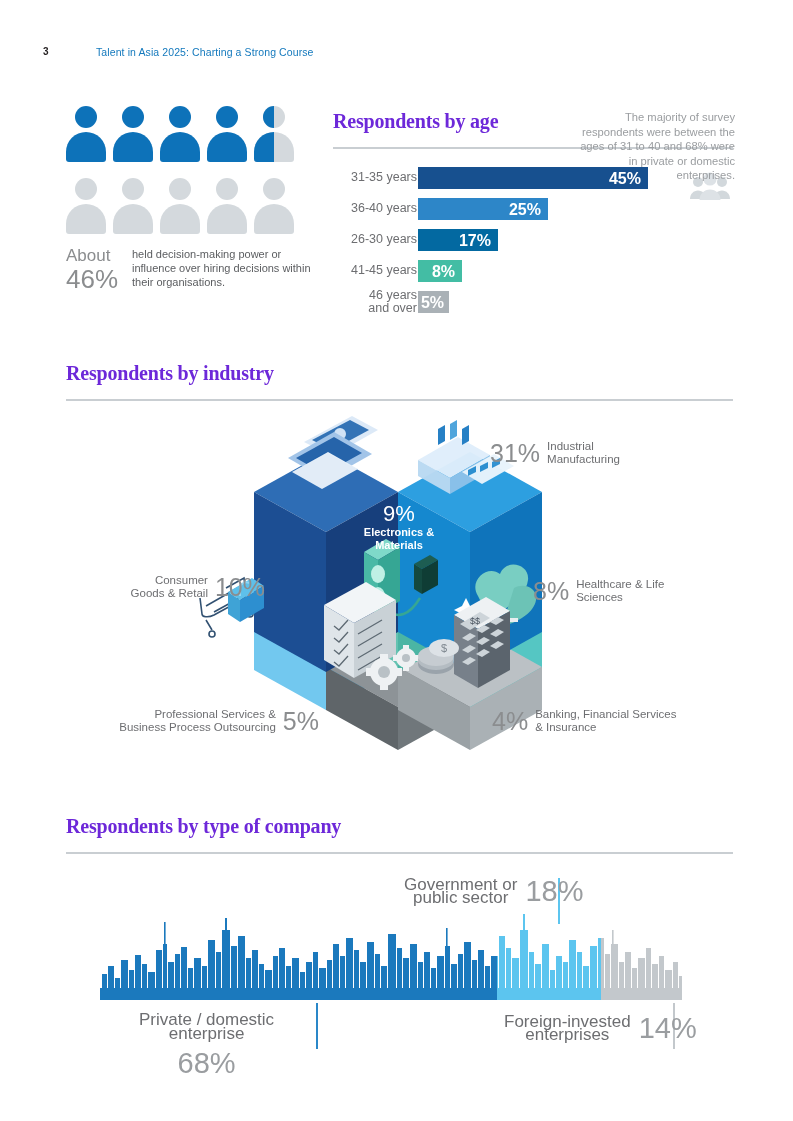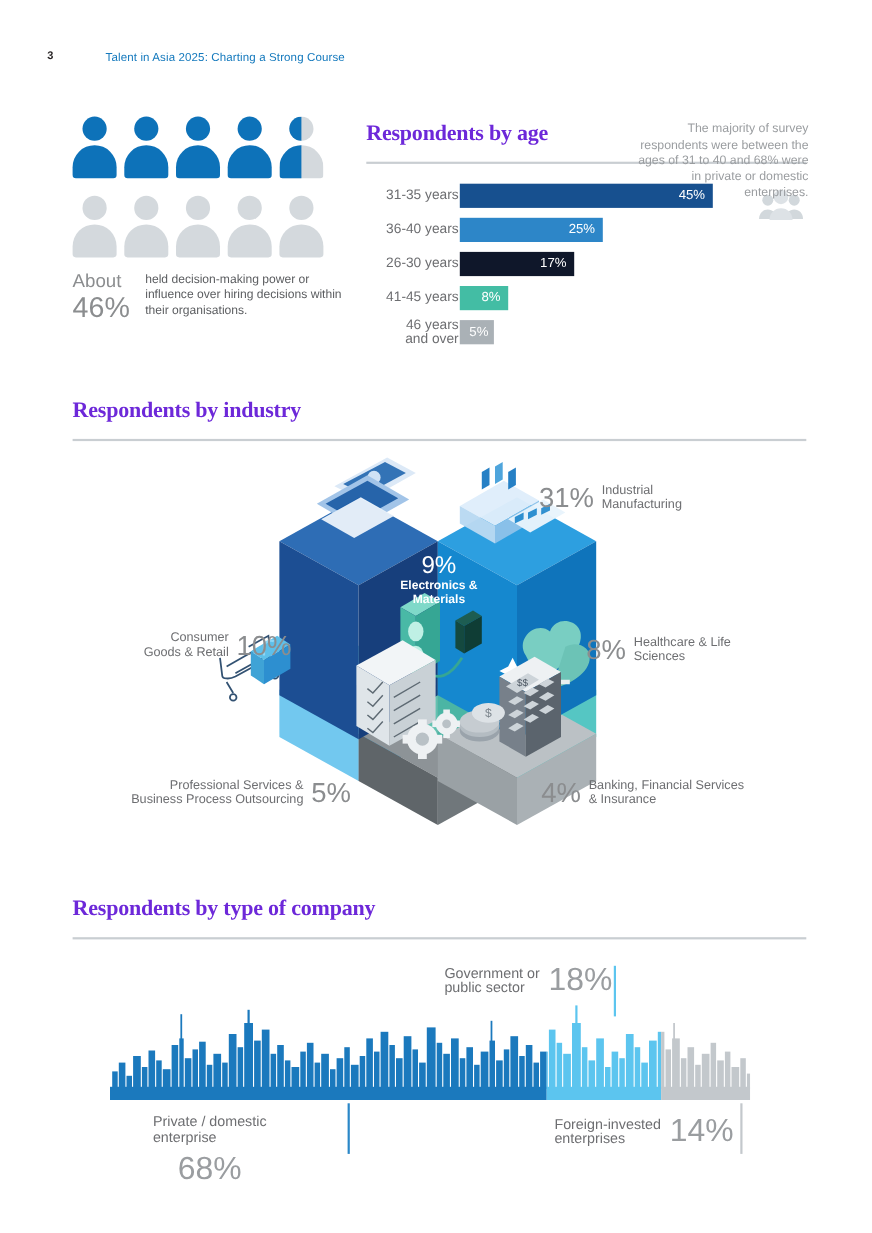--- a/index.html
+++ b/index.html
@@ -49,21 +49,21 @@
   
   .age-sec{position:absolute;left:333px;top:110px;width:400px;}
   .age-sec .sec-h{position:absolute;left:0;top:0;}
   .age-rule{position:absolute;left:0;top:37px;width:400px;}
   .bars{position:absolute;left:0;top:57px;width:400px;}
   .bar-row{position:relative;height:25px;margin-bottom:6px;}
   .bar-label{position:absolute;right:316px;width:130px;text-align:right;font-size:12.5px;color:#6d6e71;line-height:13px;}
   .bar-label.one{top:4px;}
   .bar-label.two{top:-2px;}
   .bar{position:absolute;left:85px;top:0;height:22px;}
-  .bar span{position:absolute;right:7px;top:3px;font-size:12px;font-weight:normal;color:#ffffff;}
+  .bar span{position:absolute;right:7px;top:3px;font-size:16px;font-weight:bold;color:#ffffff;}
   .bar.b5 span{right:5px;}
 
   .age-note{position:absolute;left:570px;top:110px;width:165px;text-align:right;
             font-size:11.2px;line-height:14.5px;color:#9a9da0;}
   .group-icon{position:absolute;left:688px;top:172px;width:44px;height:30px;}
 
   
   .ind-sec{position:absolute;left:66px;top:362px;width:667px;}
   .ind-sec .sec-h{position:absolute;left:0;top:0;}
   .ind-rule{position:absolute;left:0;top:37px;width:667px;}
@@ -80,21 +80,21 @@
   .iso-caption{position:absolute;text-align:center;color:#ffffff;}
   .iso-caption .pc{font-size:22px;line-height:24px;}
   .iso-caption .nm{font-size:11px;line-height:13px;font-weight:bold;}
 
   
   .cmp-sec{position:absolute;left:66px;top:815px;width:667px;}
   .cmp-sec .sec-h{position:absolute;left:0;top:0;}
   .cmp-rule{position:absolute;left:0;top:37px;width:667px;}
   .sky{position:absolute;left:100px;top:900px;width:582px;height:100px;}
   .cmp-lbl{position:absolute;display:flex;align-items:center;gap:8px;}
-  .cmp-lbl .nm{font-size:13px;line-height:13.5px;color:#6d6e71;text-align:left;}
+  .cmp-lbl .nm{font-size:17px;line-height:13.5px;color:#6d6e71;text-align:center;}
   .cmp-lbl .pc{font-size:29px;line-height:30px;color:#9a9da0;font-weight:300;}
   .conn{position:absolute;width:1.5px;}
 </style>
 </head>
 <body>
 
 <div class="page">
 
   <div class="hdr">
     <div class="hdr-num">3</div>
@@ -174,21 +174,21 @@
           </div>
       </div>
       <div class="bar-row">
         <div class="bar-label one">36-40 years</div>
         <div class="bar" style="width:130px;background:#2d86c8">
           <span>25%</span>
           </div>
       </div>
       <div class="bar-row">
         <div class="bar-label one">26-30 years</div>
-        <div class="bar" style="width:104px;background:#0f172a">
+        <div class="bar" style="width:80px;background:#0369a1">
           <span>17%</span>
           </div>
       </div>
       <div class="bar-row">
         <div class="bar-label one">41-45 years</div>
         <div class="bar" style="width:44px;background:#43bda4">
           <span>8%</span>
           </div>
       </div>
       <div class="bar-row">

